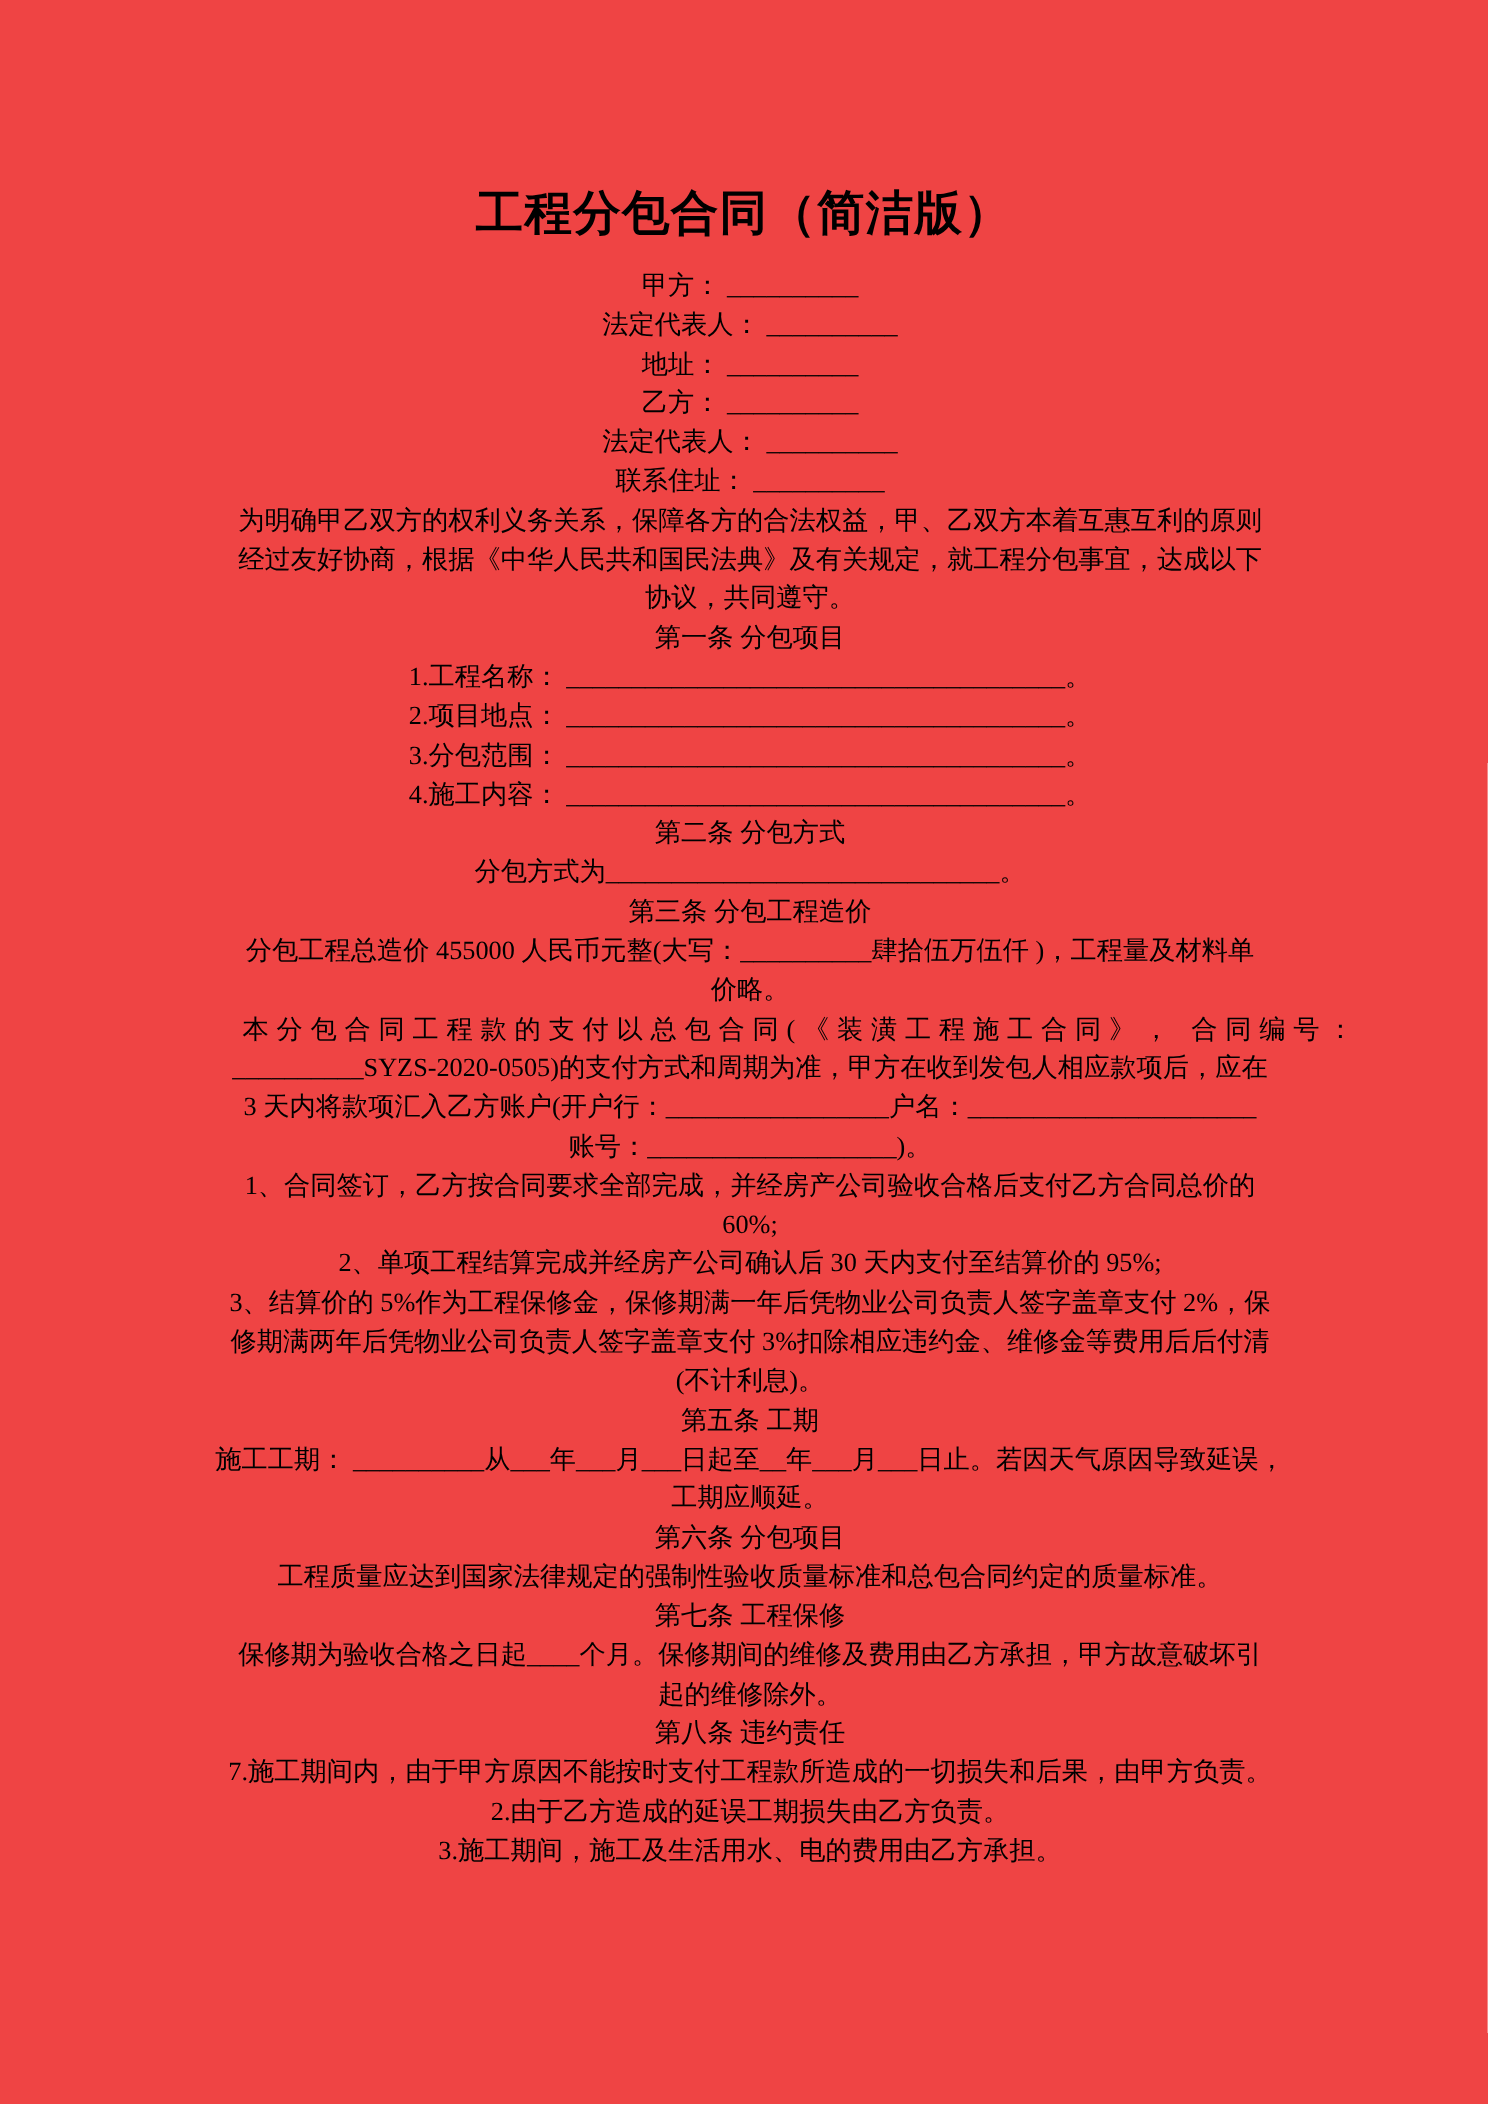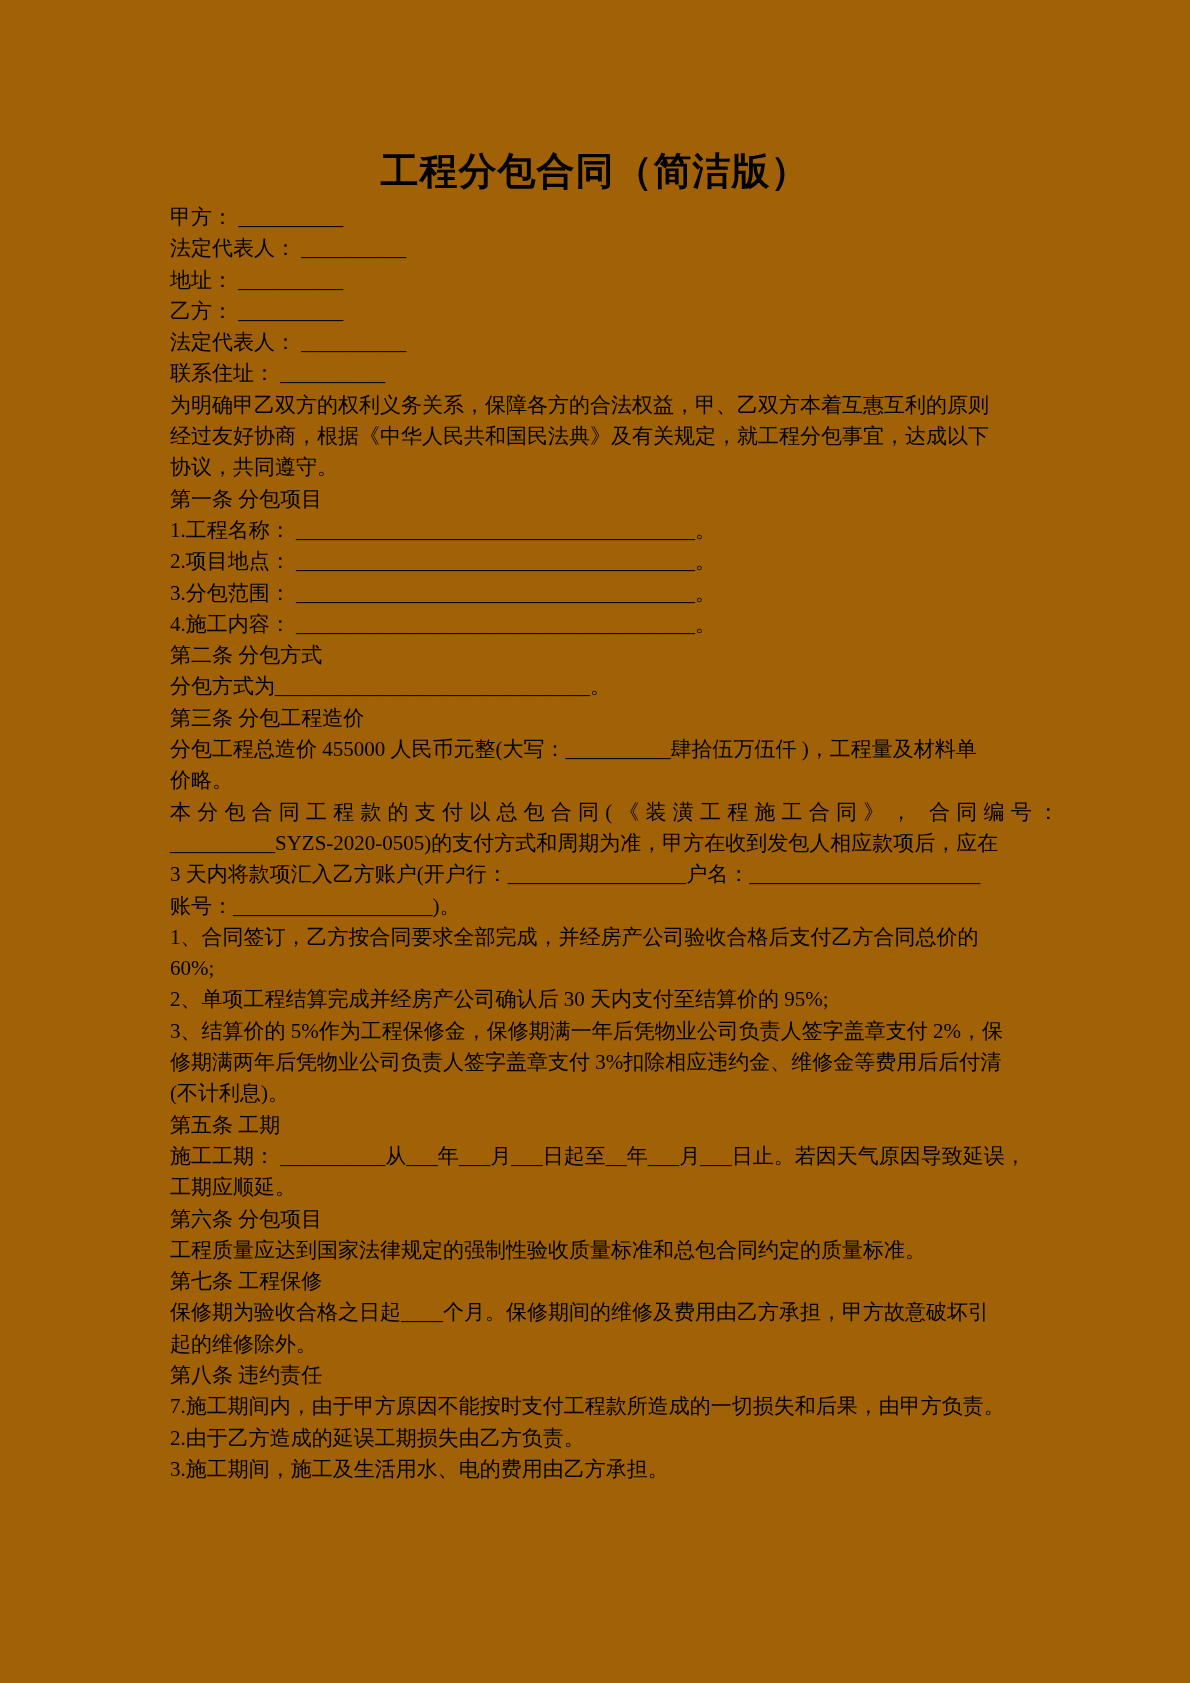--- a/index.html
+++ b/index.html
@@ -13,49 +13,51 @@
     position: relative;
     font-family: "Liberation Serif", "DejaVu Serif", serif;
     color: #000000;
     overflow: hidden;
   }
   .page {
     position: absolute;
     top: 0; left: 0;
     width: 1190px;
     height: 1683px;
-    background: #a16207;
+    background: #ef4444;
   }
   .doc-title {
     position: absolute;
     top: 146px;
     left: 170px;
     width: 850px;
     text-align: center;
     font-size: 38px;
     font-weight: bold;
     line-height: 50px;
     letter-spacing: 1px;
     white-space: nowrap;
   }
   .doc-body {
     position: absolute;
-    top: 202px;
+    top: 213px;
     left: 170px;
     width: 860px;
     font-size: 21px;
     line-height: 31.3px;
+    text-align: center;
   }
   .line {
     white-space: pre;
     height: 31.3px;
   }
   
   .line.spread {
     letter-spacing: 6.2px;
+    margin-left: 24px;
   }
   
   .line, .doc-title {
     -webkit-font-smoothing: auto;
   }
 </style>
 </head>
 <body>
 
 <div class="page">

